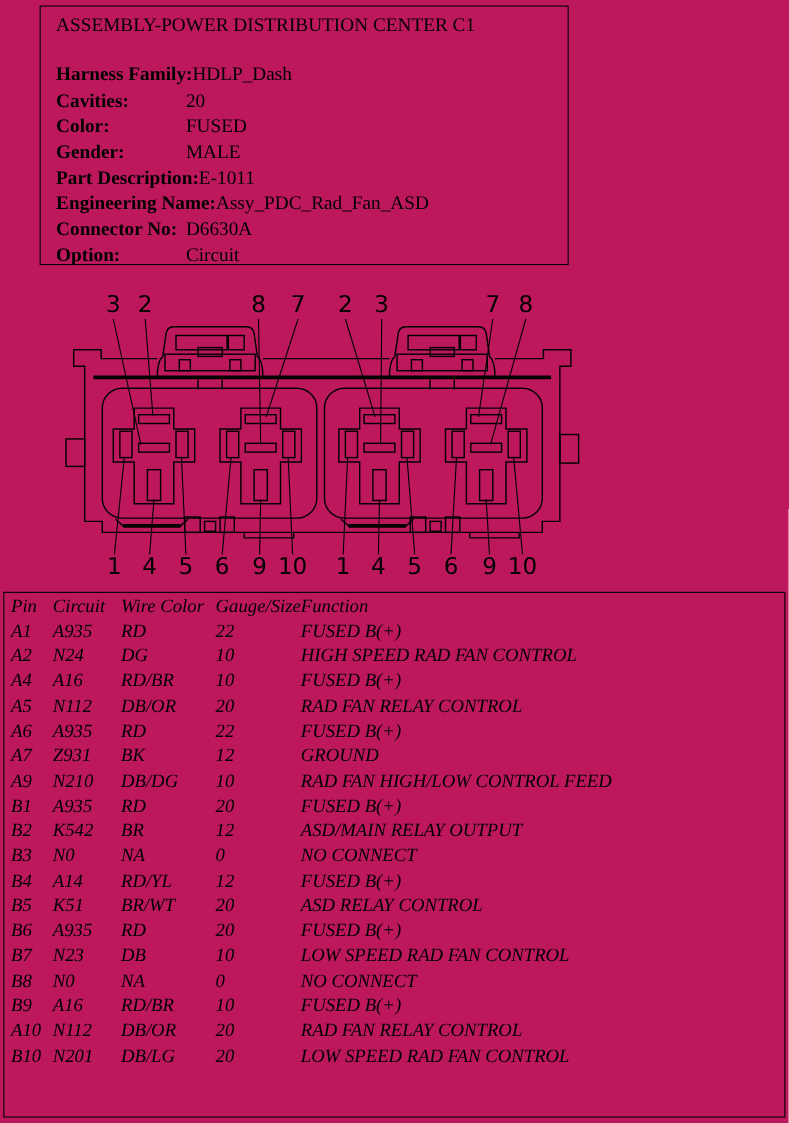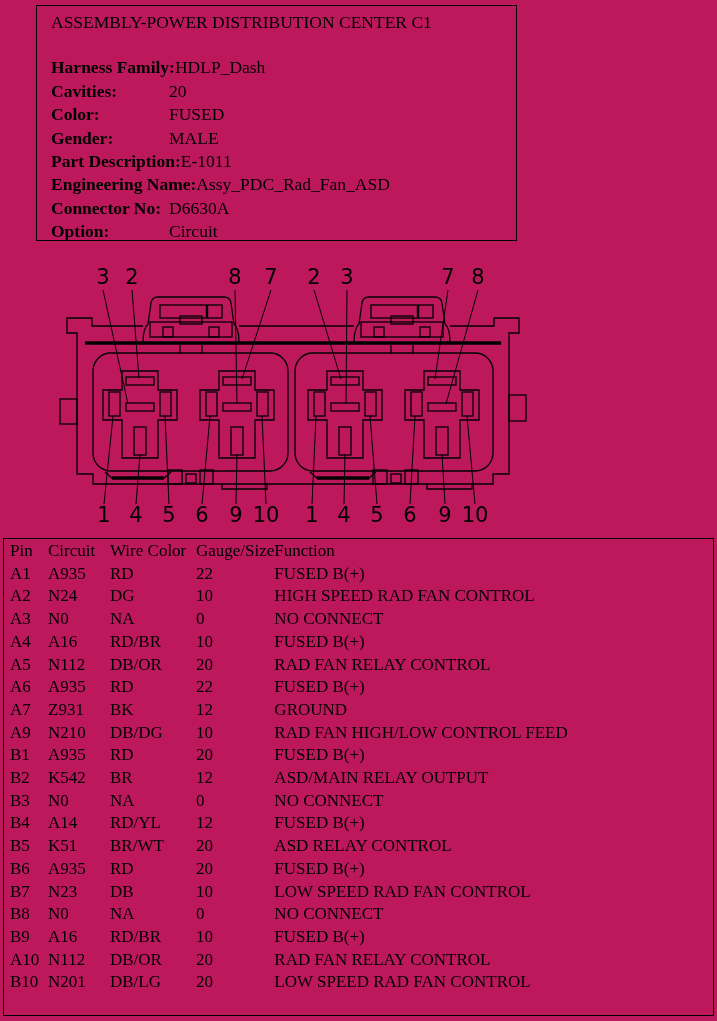--- a/index.html
+++ b/index.html
@@ -25,21 +25,21 @@
   #conn-svg .thick{stroke-width:3.4;}
   #conn-svg .tick{stroke-width:2.4;}
   #conn-svg .leader{stroke-width:1;}
   #conn-svg text{
     fill:#000;stroke:none;font-family:"DejaVu Sans",sans-serif;
     font-size:21px;text-anchor:middle;
   }
   
   .pin-box{
     position:absolute;left:3px;top:538px;width:711px;height:478px;
-    border:1.6px solid #000;box-sizing:border-box;overflow:hidden;
+    border:1.6px solid #000;box-sizing:border-box;overflow:hidden;font-style:italic;
   }
   table.pin-table{
     border-collapse:collapse;margin:1px 0 0 6px;
     font-size:17px;line-height:22.7px;white-space:nowrap;
   }
   table.pin-table th,table.pin-table td{
     padding:0;text-align:left;font-weight:normal;vertical-align:top;
   }
   col.c-pin{width:38px;}
   col.c-circuit{width:62px;}
@@ -271,27 +271,20 @@
             <td>FUSED B(+)</td>
           </tr>
           <tr>
             <td>A2</td>
             <td>N24</td>
             <td>DG</td>
             <td>10</td>
             <td>HIGH SPEED RAD FAN CONTROL</td>
           </tr>
           <tr>
-            <td>A3</td>
-            <td>N0</td>
-            <td>NA</td>
-            <td>0</td>
-            <td>NO CONNECT</td>
-          </tr>
-          <tr>
             <td>A4</td>
             <td>A16</td>
             <td>RD/BR</td>
             <td>10</td>
             <td>FUSED B(+)</td>
           </tr>
           <tr>
             <td>A5</td>
             <td>N112</td>
             <td>DB/OR</td>

